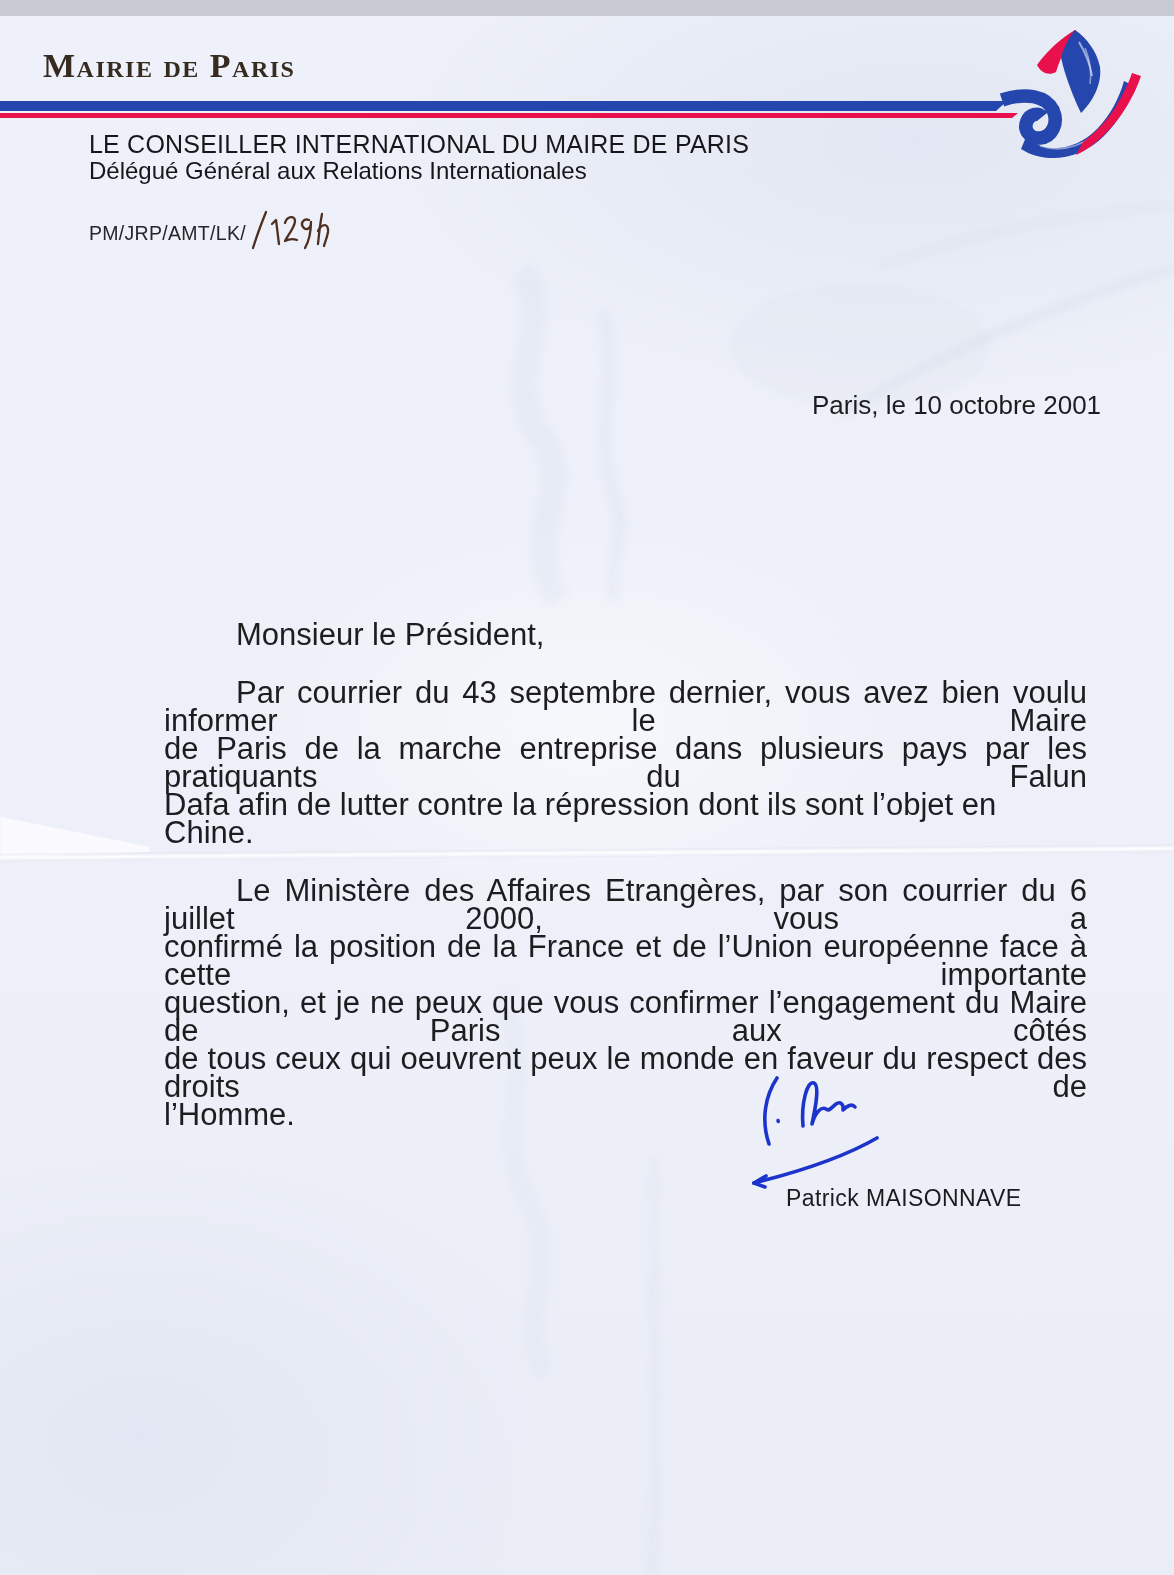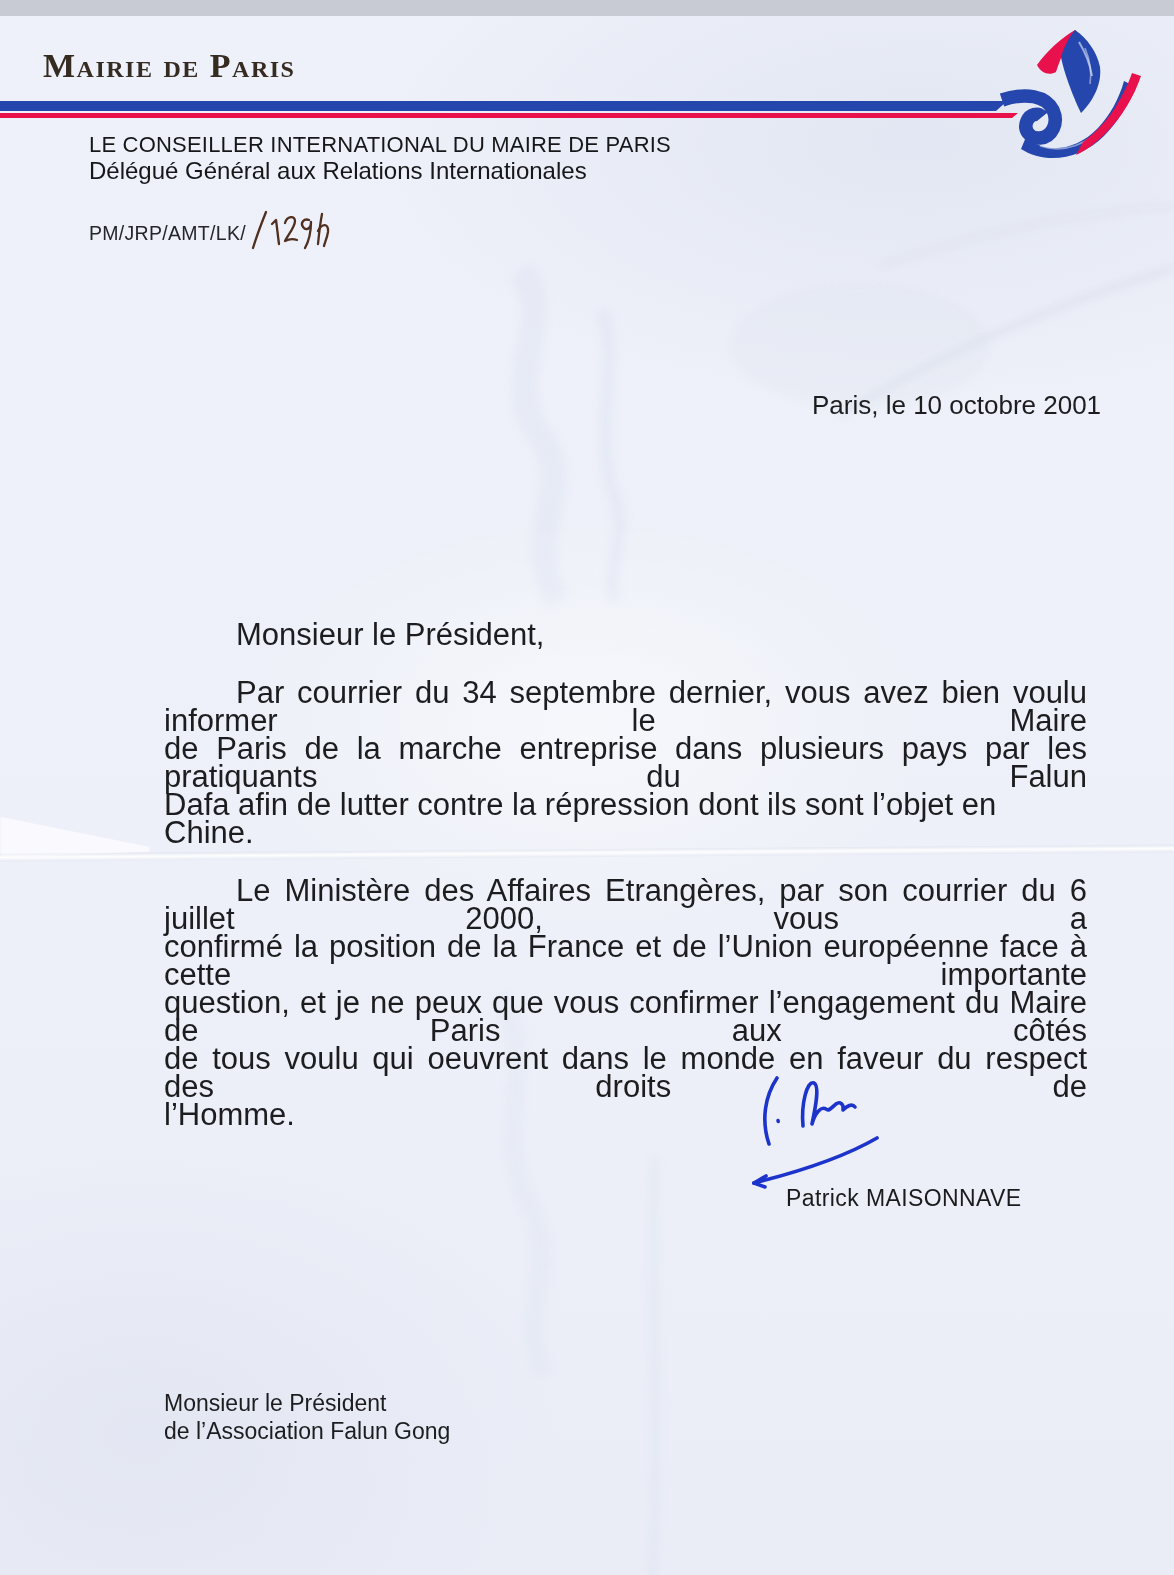--- a/index.html
+++ b/index.html
@@ -31,21 +31,21 @@
   .bar-blue{
     position:absolute;left:0;top:85px;height:10px;width:1007px;
     clip-path:polygon(0 0,100% 0,calc(100% - 11px) 100%,0 100%);
   }
   .bar-red{
     position:absolute;left:0;top:97px;height:5px;width:1018px;
     clip-path:polygon(0 0,100% 0,calc(100% - 6px) 100%,0 100%);
   }
   .logo{position:absolute;left:980px;top:2px;width:192px;height:156px;}
   .sender{position:absolute;left:89px;top:116px;}
-  .sender .l1{font-size:22px;line-height:25px;letter-spacing:.2px;color:#17171a;}
+  .sender .l1{font-size:25px;line-height:25px;letter-spacing:.2px;color:#17171a;}
   .sender .l2{font-size:24px;line-height:28px;color:#17171a;}
   .reference{
     position:absolute;left:89px;top:194px;
     font-size:19.5px;color:#26262a;letter-spacing:.3px;
     white-space:nowrap;
   }
   .ref-hand{display:inline-block;vertical-align:-12px;margin-left:1px;}
   
   .dateline{position:absolute;left:812px;top:374px;font-size:26px;}
   .body-block{position:absolute;left:164px;top:605px;width:923px;font-size:31px;}
@@ -127,48 +127,44 @@
       </g>
     </svg>
   </div>
 
   <div class="dateline">Paris, le 10 octobre 2001</div>
 
   <div class="body-block">
     <div class="salutation">Monsieur le Président,</div>
 
     <div class="para">
-      <div class="ln j first">Par courrier du 34 septembre dernier, vous avez bien voulu informer le Maire</div>
+      <div class="ln j first">Par courrier du 43 septembre dernier, vous avez bien voulu informer le Maire</div>
       <div class="ln j">de Paris de la marche entreprise dans plusieurs pays par les pratiquants du Falun</div>
       <div class="ln">Dafa afin de lutter contre la répression dont ils sont l’objet en Chine.</div>
     </div>
 
     <div class="para">
       <div class="ln j first">Le Ministère des Affaires Etrangères, par son courrier du 6 juillet 2000, vous a</div>
       <div class="ln j">confirmé la position de la France et de l’Union européenne face à cette importante</div>
       <div class="ln j">question, et je ne peux que vous confirmer l’engagement du Maire de Paris aux côtés</div>
-      <div class="ln j">de tous voulu qui oeuvrent dans le monde en faveur du respect des droits de</div>
+      <div class="ln j">de tous ceux qui oeuvrent peux le monde en faveur du respect des droits de</div>
       <div class="ln">l’Homme.</div>
     </div>
 
   </div>
 
   <svg class="sig-svg" viewBox="0 0 180 132" aria-hidden="true">
     <g stroke="#1c33cc" stroke-width="3.6" fill="none" stroke-linecap="round" stroke-linejoin="round">
       <path d="M49,14 C37,32 33,56 41,80"></path>
       <path d="M50,56.6 L50.2,57.4"></path>
       <path d="M75,62 C73,40 79,16 86,19 C92,22 87,46 84,60 C87,49 93,42 98,45 C101,48 104,43 108,40 C112,37 116,40 115,46 C119,42 124,39 127,43"></path>
       <path d="M149,74 C118,92 70,108 26,119"></path>
       <path d="M26,119 L38,112"></path>
       <path d="M26,119 L37,123"></path>
     </g>
   </svg>
   <div class="sig-name">Patrick MAISONNAVE</div>
 
-  <div class="recipient">
-    <div>Monsieur le Président</div>
-    <div>de l’Association Falun Gong</div>
-  </div>
 
   <div class="crease-wedge"></div>
   <div class="crease"></div>
 
 </div>
 
 </body></html>

